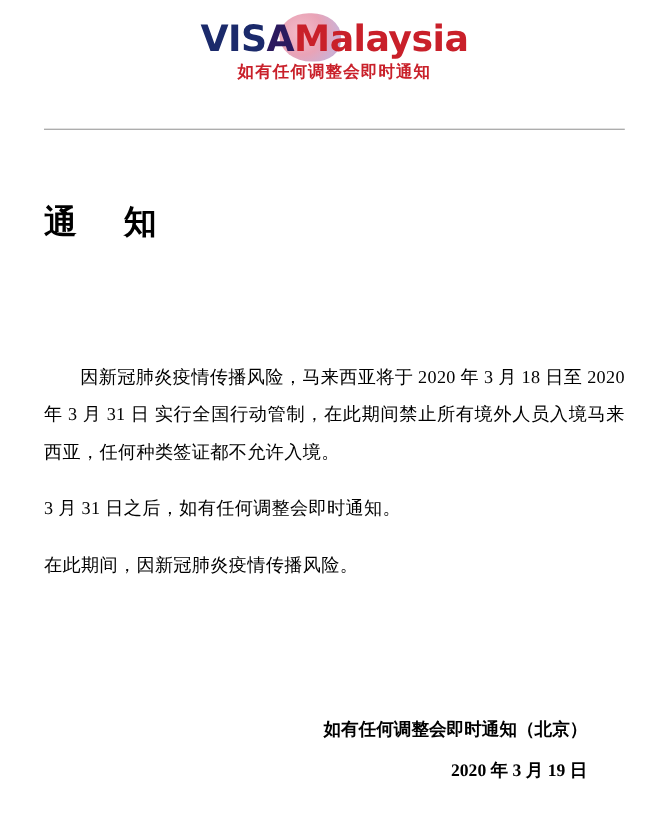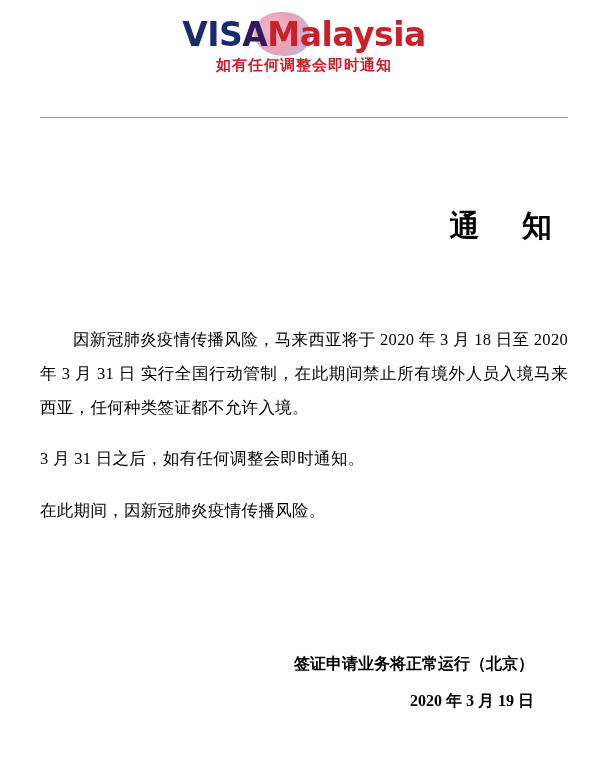--- a/index.html
+++ b/index.html
@@ -75,29 +75,29 @@
     position: absolute;
     left: 0;
     right: 0;
     bottom: 0;
     height: 1px;
     background: #9a9a9a;
   }
 
   
   .doc-title {
-    text-align: right;
+    text-align: left;
     font-size: 30px;
     font-weight: 700;
     letter-spacing: 16px;
-    margin-top: 88px;
+    margin-top: 64px;
     font-family: "DejaVu Sans", "Liberation Sans", sans-serif;
   }
   .body-block {
-    margin-top: 76px;
+    margin-top: 103px;
     font-size: 16.5px;
     line-height: 2.05;
     letter-spacing: 0.3px;
     text-align: justify;
   }
   .para {
     margin: 0 0 18px 0;
   }
   .para.indent {
     text-indent: 2em;
@@ -132,17 +132,17 @@
 
   <div class="doc-title">通 知</div>
 
   <div class="body-block">
     <p class="para indent">因新冠肺炎疫情传播风险，马来西亚将于 2020 年 3 月 18 日至 2020 年 3 月 31 日 实行全国行动管制，在此期间禁止所有境外人员入境马来西亚，任何种类签证都不允许入境。</p>
     <p class="para">3 月 31 日之后，如有任何调整会即时通知。</p>
     <p class="para">在此期间，因新冠肺炎疫情传播风险。</p>
   </div>
 
   <div class="sign-block">
-    <div class="sign-org">签证申请业务将正常运行（北京）</div>
+    <div class="sign-org">如有任何调整会即时通知（北京）</div>
     <div class="sign-date">2020 年 3 月 19 日</div>
   </div>
 
 </div>
 
 </body></html>

